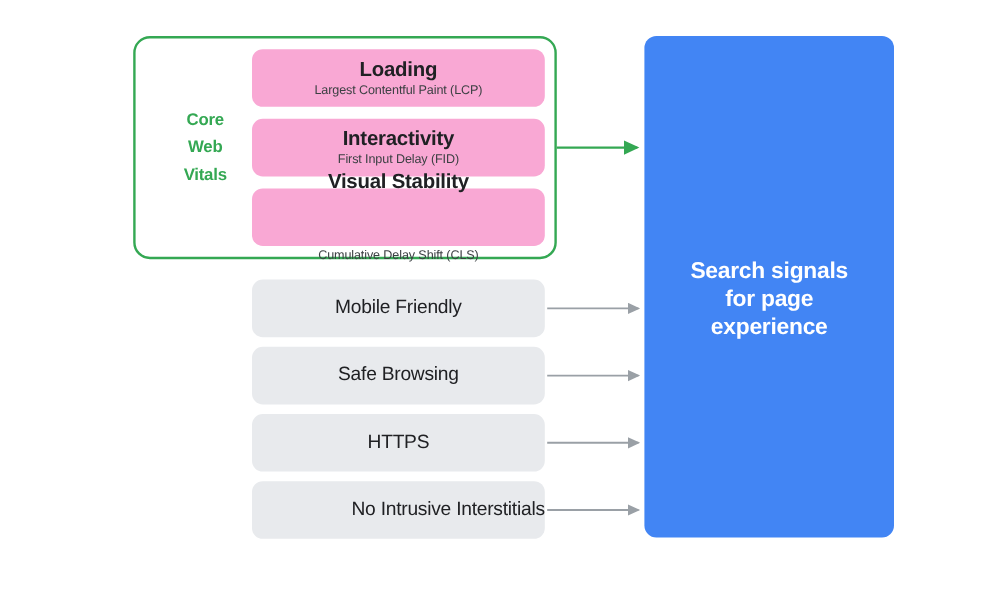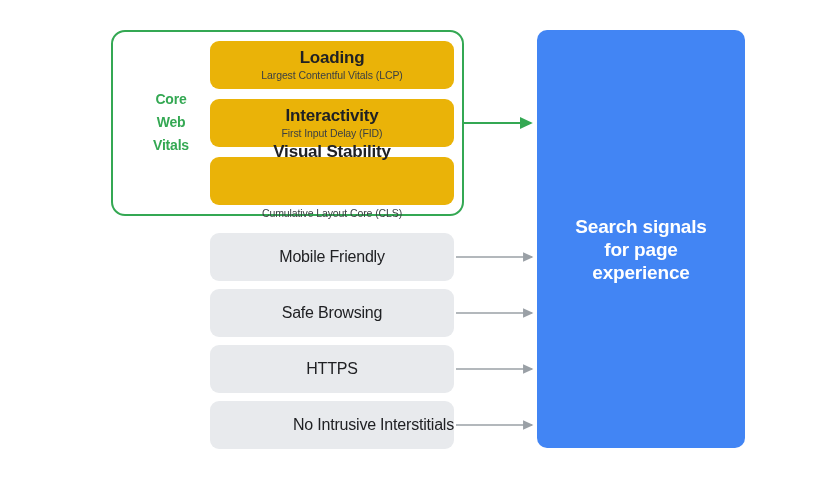--- a/index.html
+++ b/index.html
@@ -40,21 +40,21 @@
     line-height: 23px;
     letter-spacing: -0.2px;
   }
 
   
   .pill {
     position: absolute;
     left: 210px;
     width: 244px;
     height: 48px;
-    background: #eab308;
+    background: #f9a8d4;
     border-radius: 9px;
     display: flex;
     flex-direction: column;
     align-items: center;
     justify-content: center;
   }
   .pill .title {
     font-size: 17px;
     font-weight: bold;
     color: #202124;
@@ -135,31 +135,31 @@
   <div class="cwv-container"></div>
 
   <div class="cwv-label">
     <div>Core</div>
     <div>Web</div>
     <div>Vitals</div>
   </div>
 
   <div class="pill pill-0">
     <span class="title">Loading</span>
-    <span class="subtitle">Largest Contentful Vitals (LCP)</span>
+    <span class="subtitle">Largest Contentful Paint (LCP)</span>
   </div>
 
   <div class="pill pill-1">
     <span class="title">Interactivity</span>
     <span class="subtitle">First Input Delay (FID)</span>
   </div>
 
   <div class="pill pill-2">
     <span class="title">Visual Stability</span>
-    <span class="subtitle">Cumulative Layout Core (CLS)</span>
+    <span class="subtitle">Cumulative Delay Shift (CLS)</span>
   </div>
 
   <div class="greybox grey-1">
     <span class="label">Safe Browsing</span>
   </div>
   <div class="greybox grey-0">
     <span class="label">Mobile Friendly</span>
   </div>
   <div class="greybox grey-2">
     <span class="label">HTTPS</span>

